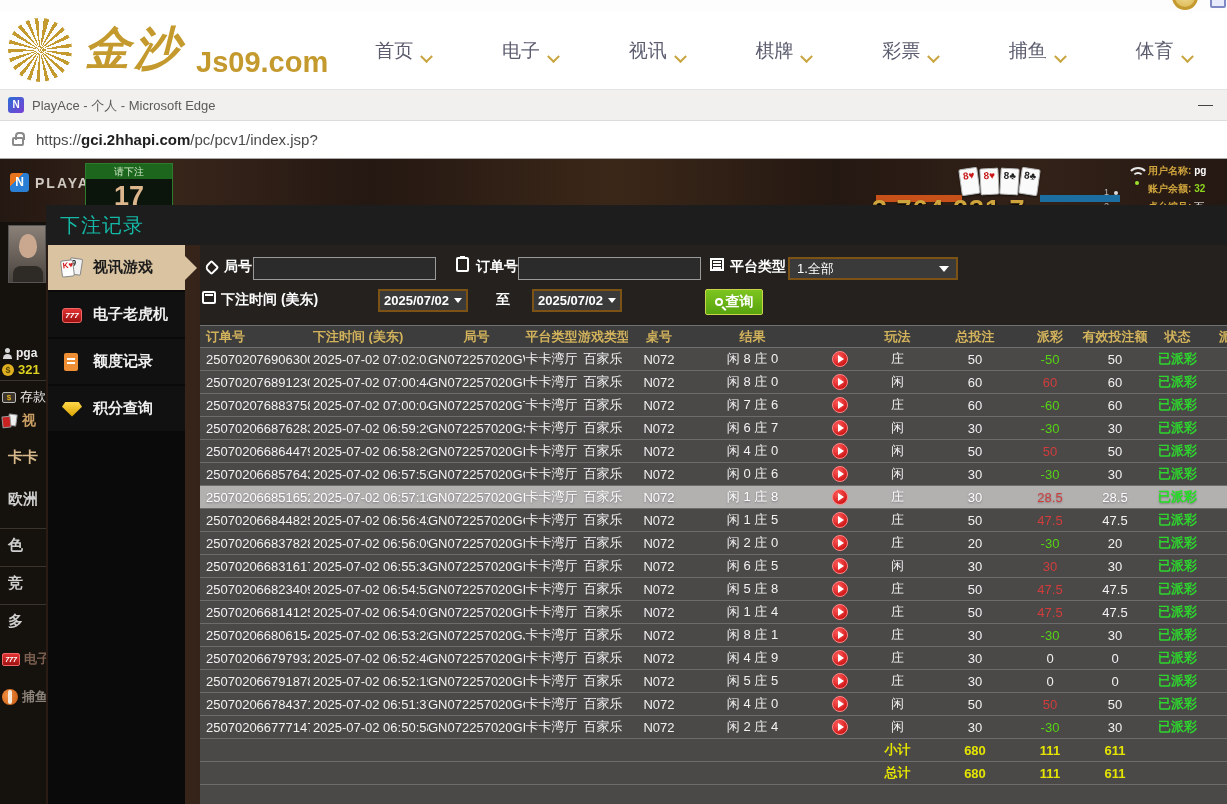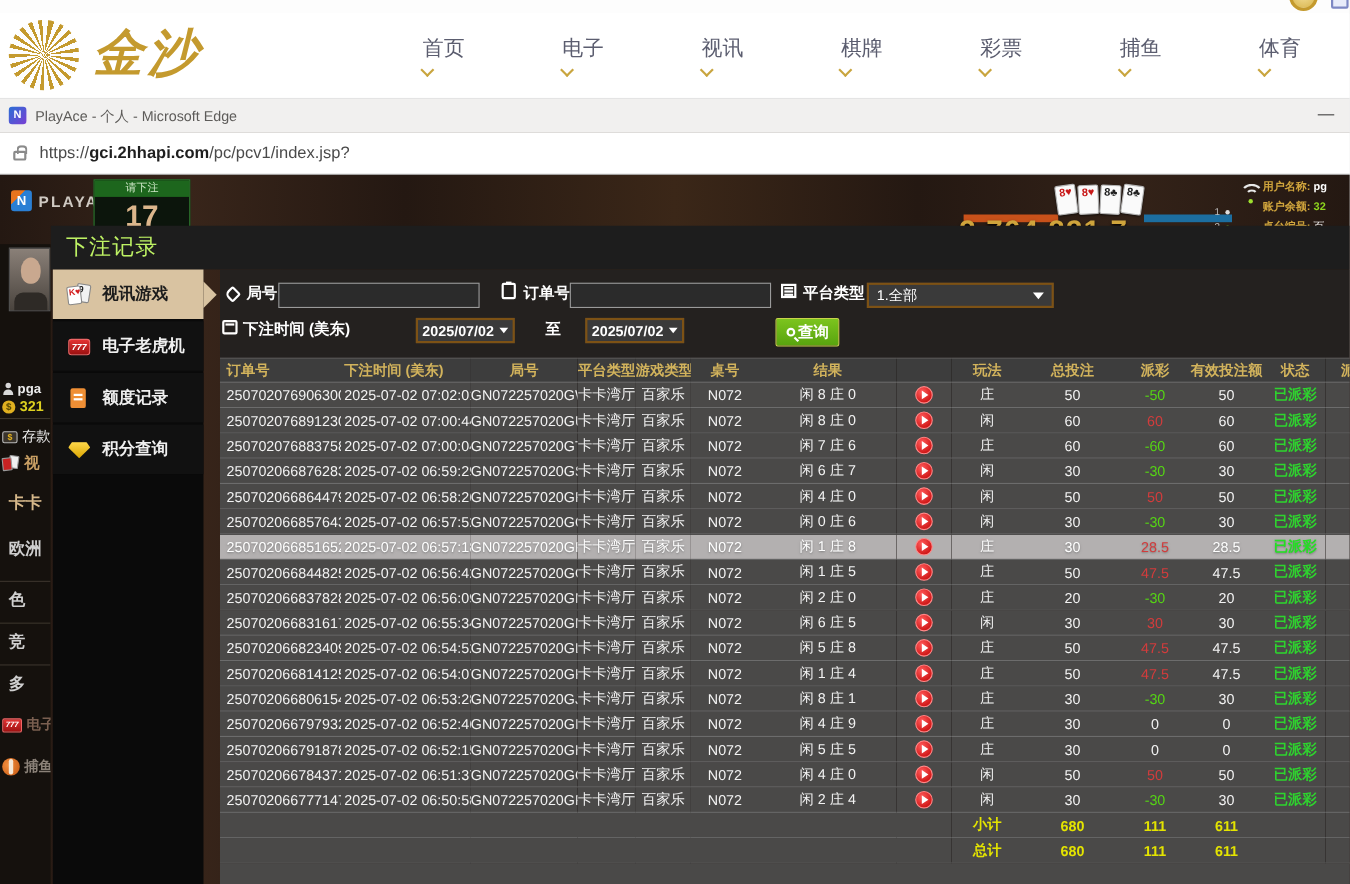--- a/index.html
+++ b/index.html
@@ -16,21 +16,21 @@
   
   #site-header { position:absolute; left:0; top:12px; width:1227px; height:78px; background:#fff;
     border-bottom:1px solid #e4e4e4; }
   #logo-swirl { position:absolute; left:8px; top:6px; width:64px; height:64px; border-radius:50%;
     background:repeating-conic-gradient(from 10deg, #c49a2e 0deg 7deg, #fdfdfd 7deg 17deg); }
   #logo-cn { position:absolute; left:84px; top:6px; font-family:"DejaVu Serif", serif;
     font-style:italic; font-weight:bold; font-size:46px; color:#c49a2e; letter-spacing:4px; }
   #logo-domain { position:absolute; left:196px; top:34px; font-size:29px; font-weight:bold; color:#c49a2e; }
   #main-nav { position:absolute; left:340px; top:0; right:0; height:78px; display:flex;
     justify-content:space-around; align-items:center; }
-  .nav-item { display:flex; align-items:flex-start; gap:9px; font-size:19px; color:#5b5d6f; cursor:pointer;flex-direction:column; }
+  .nav-item { display:flex; align-items:flex-end; gap:9px; font-size:19px; color:#5b5d6f; cursor:pointer; }
   .chev { width:9px; height:9px; border-right:2px solid #c9a53f; border-bottom:2px solid #c9a53f;
     transform:rotate(45deg) translate(-2px,-2px); margin-top:-4px; }
 
   
   #edge-titlebar { position:absolute; left:0; top:90px; width:1227px; height:31px; background:#f1f0ef;
     border-bottom:1px solid #dedcda; }
   #edge-app-icon { position:absolute; left:8px; top:7px; width:16px; height:16px; border-radius:3px;
     background:linear-gradient(135deg,#2a6fd4,#7a3fd4); color:#fff; font-size:10px; font-weight:bold;
     text-align:center; line-height:16px; }
   #edge-title { position:absolute; left:32px; top:0; font-size:13px; color:#5d5b59; line-height:31px; }
@@ -122,21 +122,21 @@
   .slot-ic { width:18px; height:13px; background:linear-gradient(#e23333,#a01111); border:1px solid #f06666;
     border-radius:2px; color:#fff; font-size:7px; font-weight:bold; font-style:italic; text-align:center; line-height:12px; }
   .fish-ic { width:16px; height:16px; border-radius:50%; background:radial-gradient(circle at 35% 40%, #f59040, #c05510);
     position:relative; }
   .fish-ic::before { content:""; position:absolute; left:6px; top:1px; width:4px; height:14px; background:#f5e8d8; border-radius:2px; }
   .lob-dim1 { color:#7a5f50; font-size:13px; font-weight:bold; }
   .lob-dim2 { color:#8a8178; font-size:13px; font-weight:bold; }
 
   
   #modal { position:absolute; left:46px; top:205px; width:1181px; height:599px; overflow:hidden; }
-  #modal-title { height:40px; background:#1d1d1d; color:#bef264; font-size:20px; line-height:40px;
+  #modal-title { height:40px; background:#1d1d1d; color:#14b8a6; font-size:20px; line-height:40px;
     padding-left:14px; letter-spacing:1px; }
   #modal-body { position:relative; height:559px; background:transparent; }
 
   #menu-col { position:absolute; left:2px; top:0; width:137px; height:559px; background:#0a0a0a; }
   .menu-item { position:relative; height:45px; margin-bottom:2px; background:#111;
     display:flex; align-items:center; padding-left:12px; gap:9px; cursor:pointer; }
   .menu-item .mi-label { color:#f0f0f0; font-size:15px; font-weight:bold; white-space:nowrap; }
   .menu-item.active { background:#d9c3a1; }
   .menu-item.active .mi-label { color:#1c1c1c; }
   .menu-item.active::after { content:""; position:absolute; right:-12px; top:50%; margin-top:-12px;
@@ -211,20 +211,21 @@
 <body>
 
 <div id="top-strip">
   <div id="coin-icon"></div>
   <div id="browser-mini-icon"></div>
 </div>
 
 <div id="site-header">
   <div id="logo-swirl"></div>
   <div id="logo-cn">金沙</div>
+  <div id="logo-domain">Js09.com</div>
   <div id="main-nav">
     <div class="nav-item">
         <span>首页</span>
         <i class="chev"></i>
       </div>
     <div class="nav-item">
         <span>电子</span>
         <i class="chev"></i>
       </div>
     <div class="nav-item">

